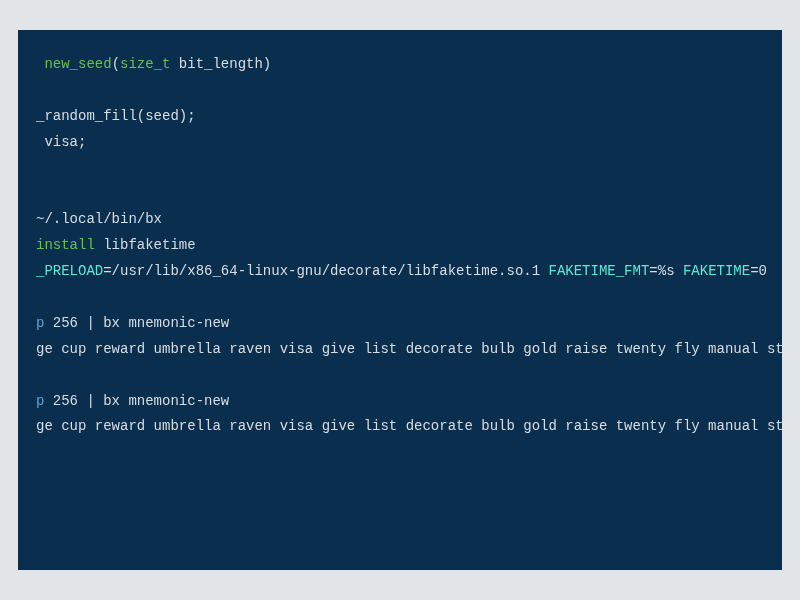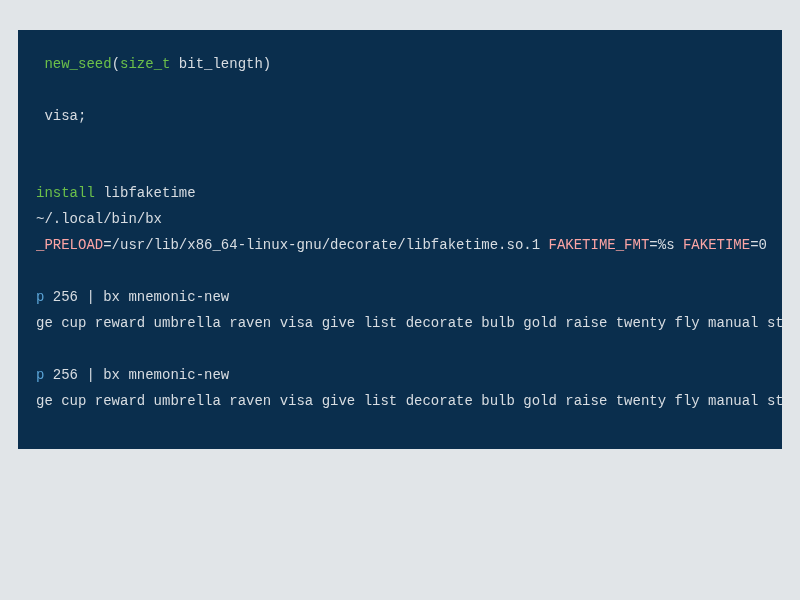--- a/index.html
+++ b/index.html
@@ -7,47 +7,48 @@
       background: #e1e5e8;
       width: 800px;
       height: 600px;
       font-family: 'Consolas', 'Monaco', 'Courier New', monospace;
       font-size: 14px;
       overflow: hidden;
     }
     .code-block {
       background: #0a2e4d;
       margin: 30px 18px;
-      height: 419px;
+      height: 540px;
       padding: 22px 0 22px 0;
       color: #d8dde2;
       line-height: 1.85;
       overflow: hidden;
     }
     .line {
       white-space: pre;
       padding-left: 18px;
     }
     .kw-green { color: #6cc04a; font-weight: 500; }
     .kw-blue { color: #5aa3d6; }
-    .kw-yellow { color: #fca5a5; }
+    .kw-yellow { color: #5eead4; }
     .kw-white { color: #d8dde2; }
     .blank-line { height: 1.85em; }
   </style>
 </head>
 <body>
 
 <div class="code-block">
   <div class="line"><span class="kw-white"> </span><span class="kw-green">new_seed</span><span class="kw-white">(</span><span class="kw-green">size_t</span><span class="kw-white"> bit_length)</span></div>
   <div class="blank-line"></div>
+  <div class="line"><span class="kw-white">_random_fill(seed);</span></div>
   <div class="line"><span class="kw-white"> visa;</span></div>
   <div class="blank-line"></div>
   <div class="blank-line"></div>
+  <div class="line"><span class="kw-white">~/.local/bin/bx</span></div>
   <div class="line"><span class="kw-green">install</span><span class="kw-white"> libfaketime</span></div>
-  <div class="line"><span class="kw-white">~/.local/bin/bx</span></div>
   <div class="line"><span class="kw-yellow">_PRELOAD</span><span class="kw-white">=/usr/lib/x86_64-linux-gnu/decorate/libfaketime.so.1 </span><span class="kw-yellow">FAKETIME_FMT</span><span class="kw-white">=%s </span><span class="kw-yellow">FAKETIME</span><span class="kw-white">=0</span></div>
   <div class="blank-line"></div>
   <div class="line"><span class="kw-blue">p</span><span class="kw-white"> 256 | bx mnemonic-new</span></div>
   <div class="line"><span class="kw-white">ge cup reward umbrella raven visa give list decorate bulb gold raise twenty fly manual st</span></div>
   <div class="blank-line"></div>
   <div class="line"><span class="kw-blue">p</span><span class="kw-white"> 256 | bx mnemonic-new</span></div>
   <div class="line"><span class="kw-white">ge cup reward umbrella raven visa give list decorate bulb gold raise twenty fly manual st</span></div>
 </div>
 
 </body></html>

